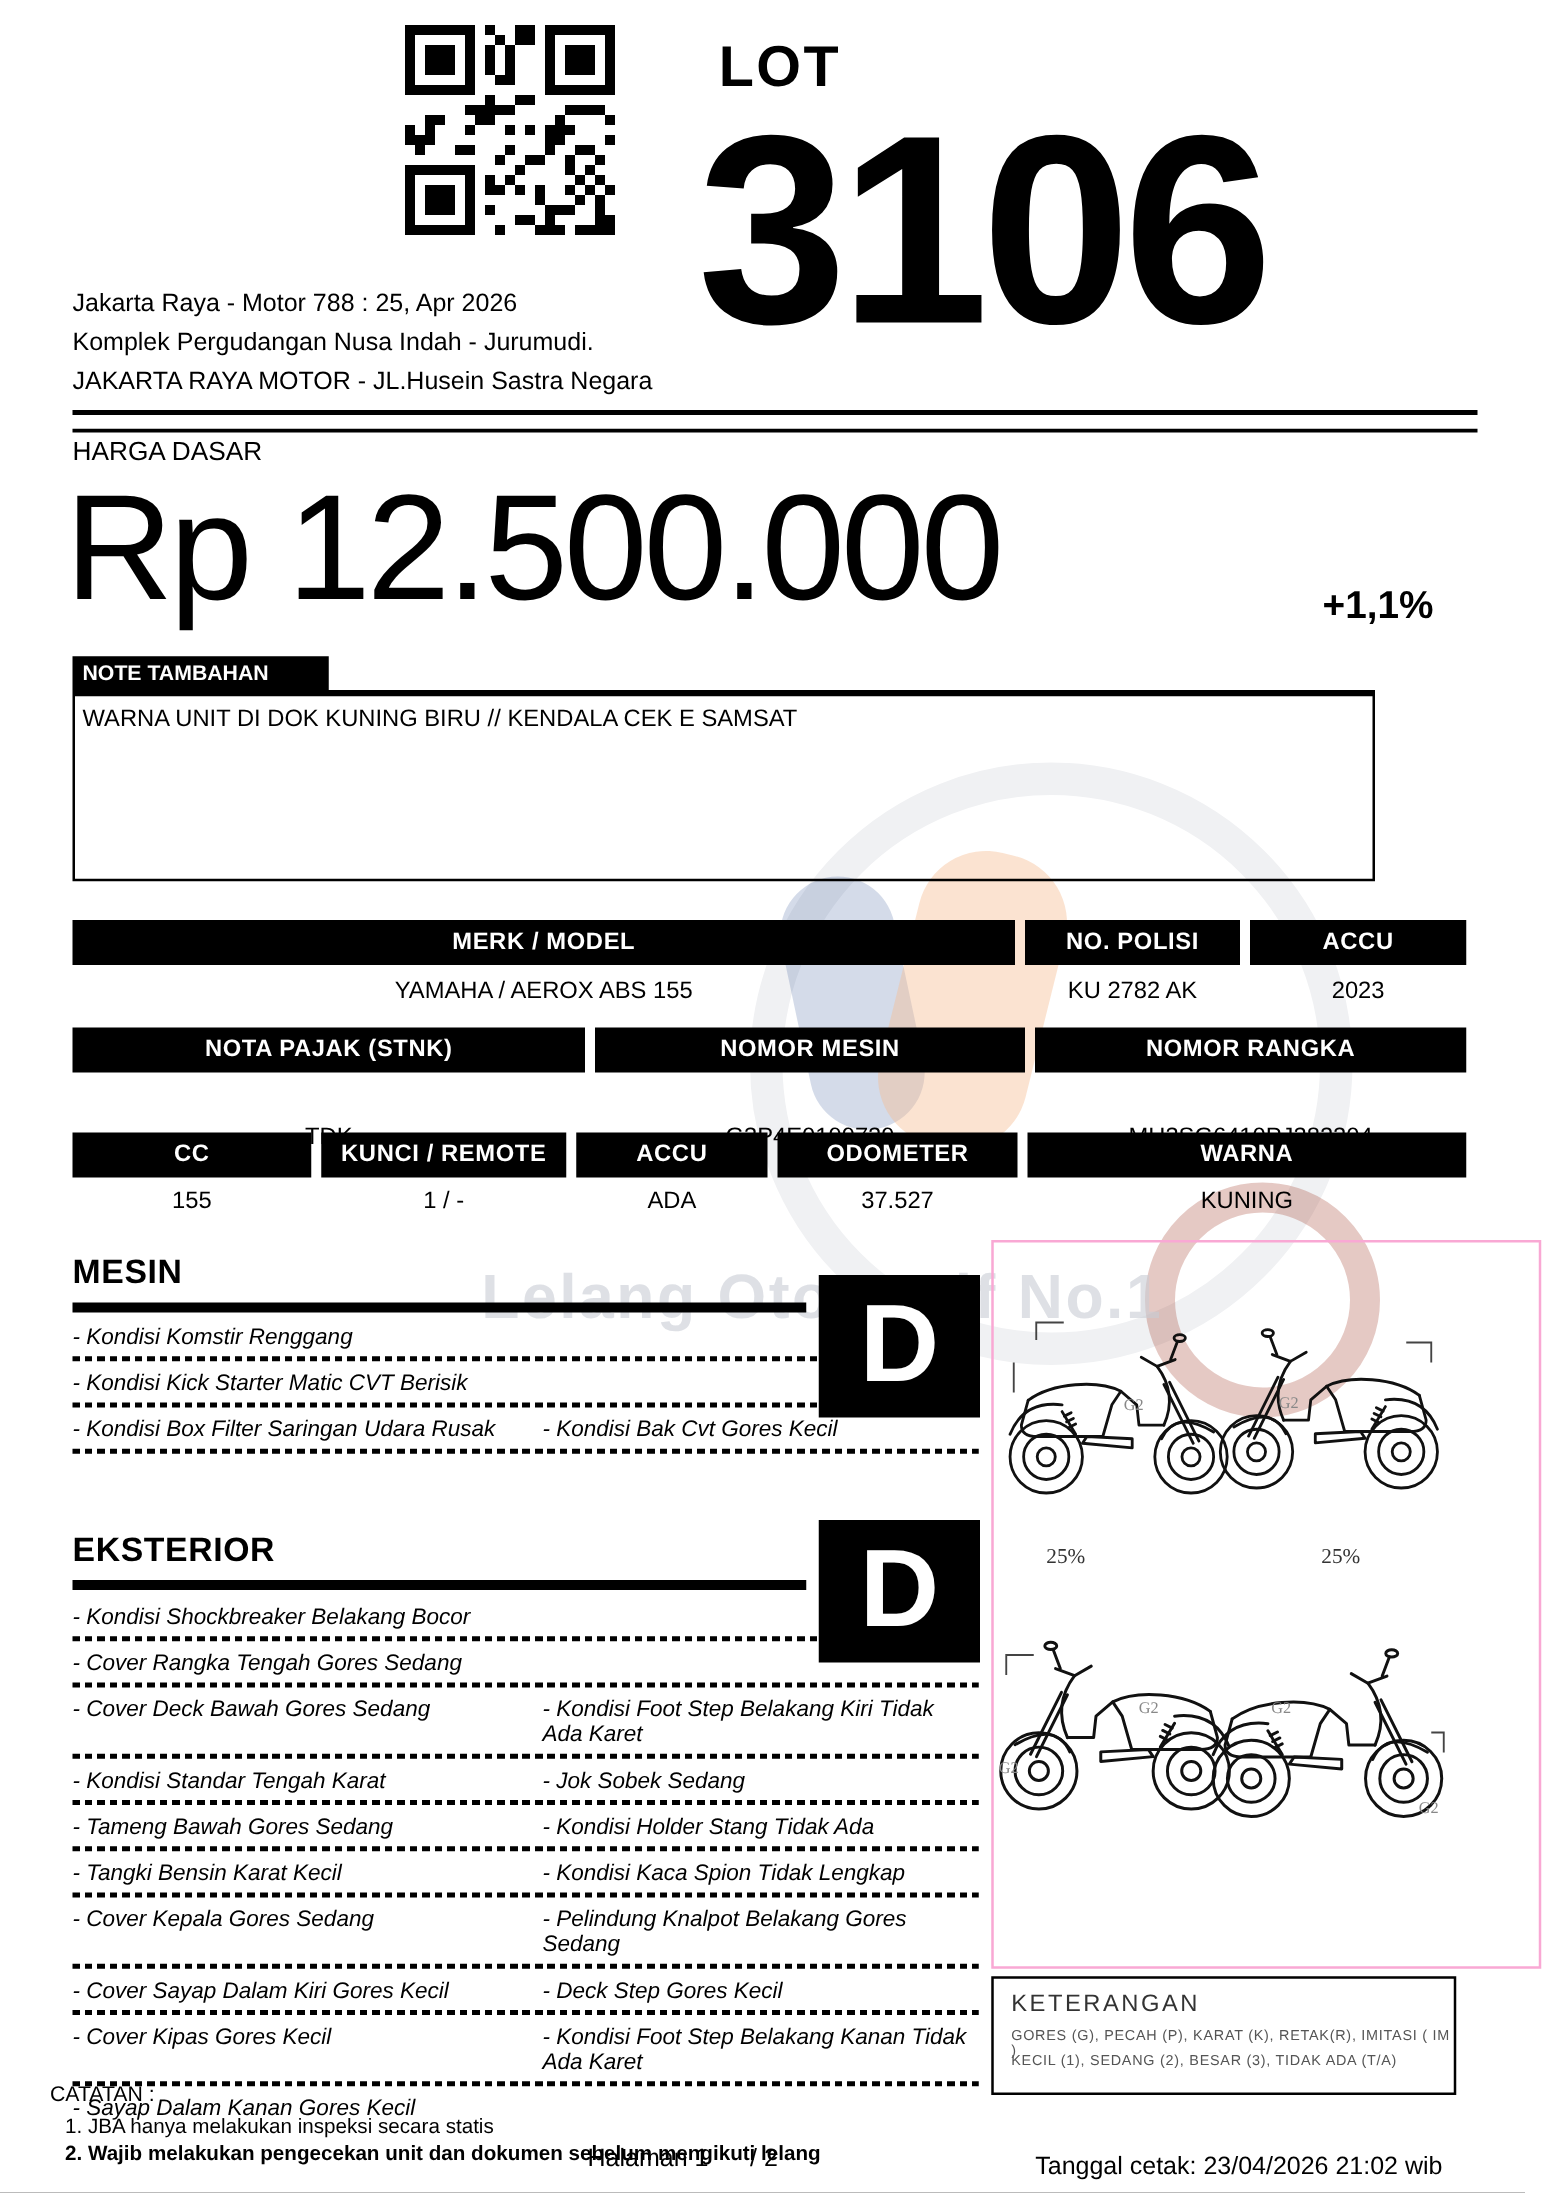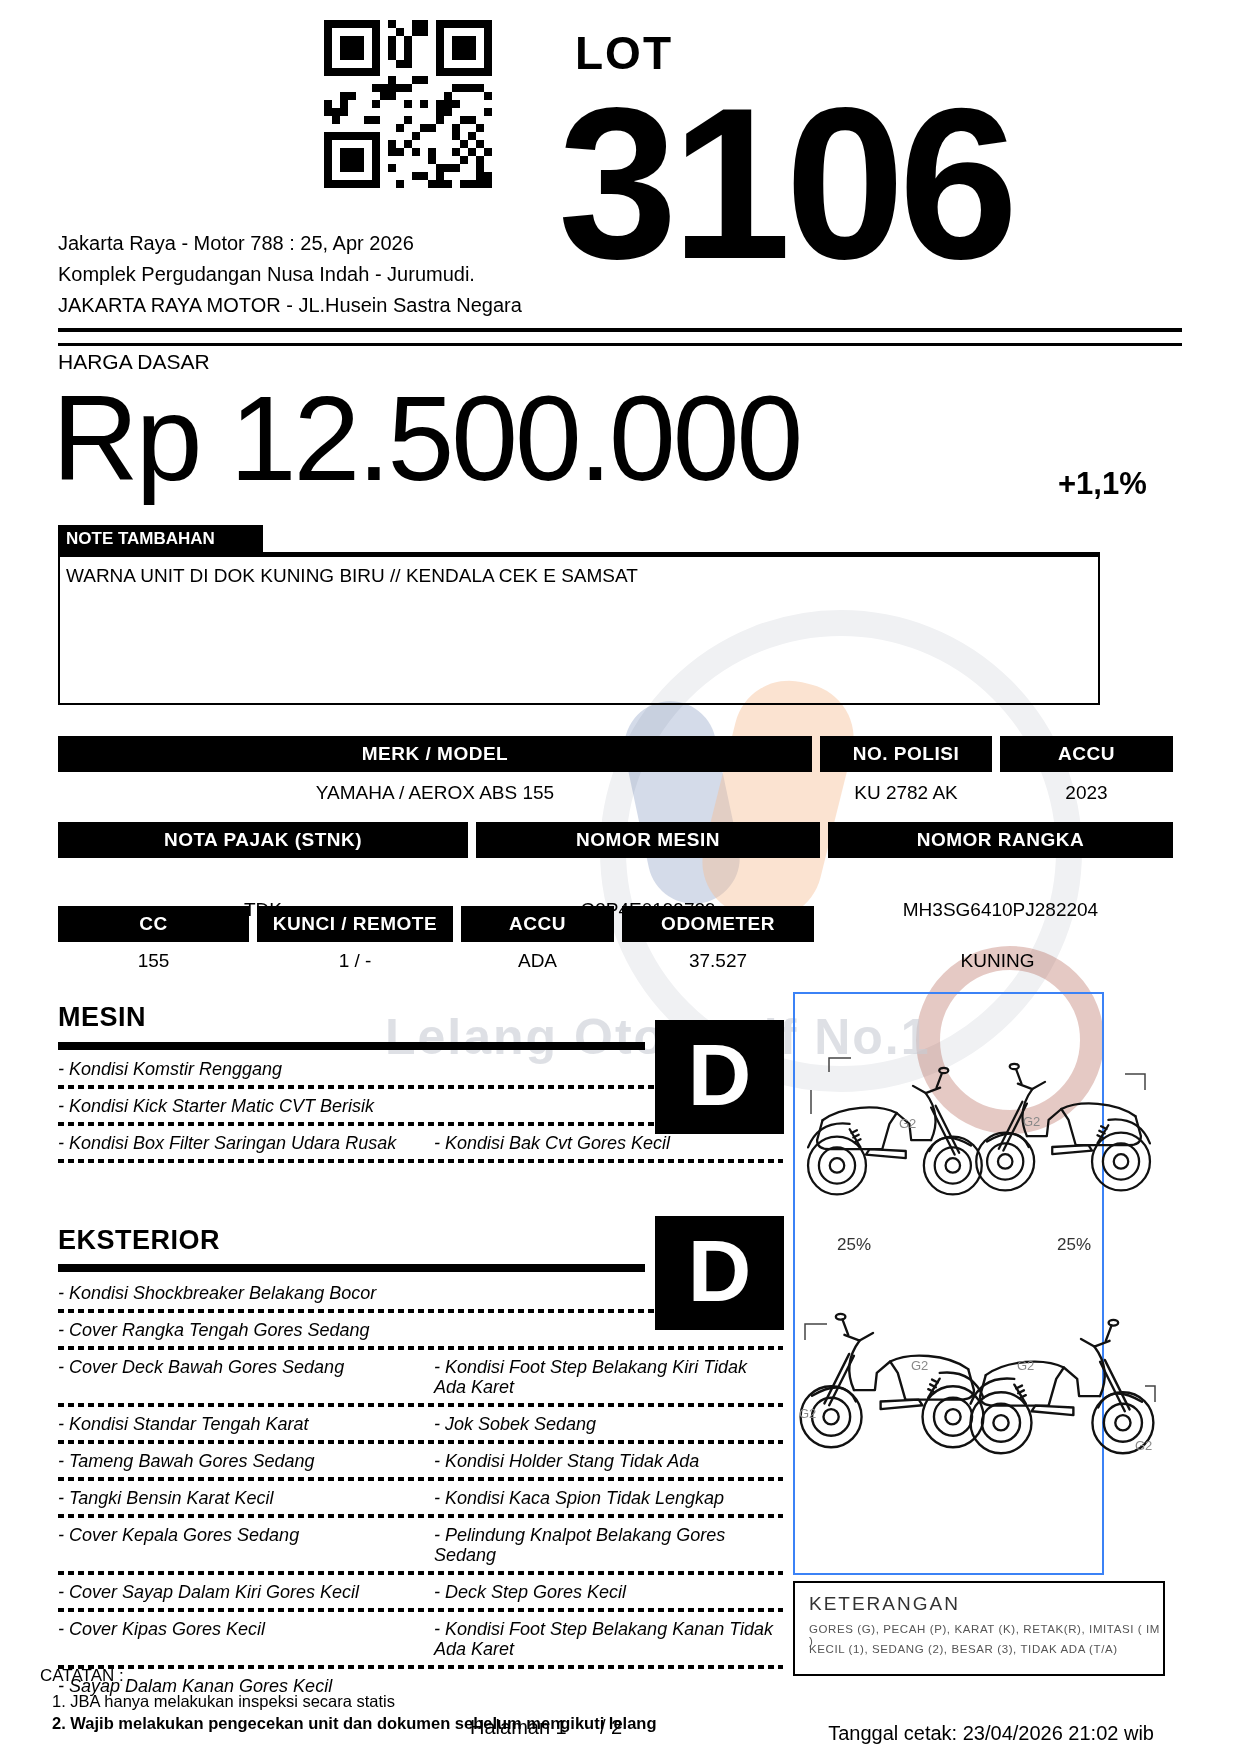--- a/index.html
+++ b/index.html
@@ -43,22 +43,22 @@
   .sec-h{position:absolute;left:58px;font-size:27px;font-weight:bold;letter-spacing:.5px;}
   .sec-bar{position:absolute;left:58px;width:587px;height:8px;background:#000;}
   .dbox{position:absolute;left:655px;width:129px;height:114px;background:#000;color:#fff;
         font-weight:bold;font-size:88px;text-align:center;line-height:110px;}
   .items{position:absolute;left:58px;width:725px;font-size:18px;line-height:20px;}
   .irow{display:grid;grid-template-columns:376px 1fr;padding-top:7px;font-style:italic;}
   .irow::after{content:"";grid-column:1/-1;height:4px;margin-top:6px;
                background:repeating-linear-gradient(90deg,#000 0 6px,transparent 6px 10px);}
   .irow.nob::after{background:none;}
   
-  .diagram-box{position:absolute;left:793px;top:992px;width:311px;height:583px;
-               box-sizing:border-box;border:2px solid #3b82f6;background:transparent;}
+  .diagram-box{position:absolute;left:793px;top:992px;width:440px;height:583px;
+               box-sizing:border-box;border:2px solid #f9a8d4;background:transparent;font-family:Liberation Serif, serif;}
   .ket-box{position:absolute;left:793px;top:1581px;width:372px;height:95px;
            box-sizing:border-box;border:2px solid #000;}
   .ket-title{position:absolute;left:14px;top:10px;font-size:19px;letter-spacing:2px;color:#333;}
   .ket-line1{position:absolute;left:14px;top:40px;font-size:11.5px;color:#555;letter-spacing:.6px;}
   .ket-line2{position:absolute;left:14px;top:60px;font-size:11.5px;color:#555;letter-spacing:.6px;}
   
   .catatan-title{position:absolute;left:40px;top:1666px;font-size:17px;}
   .catatan-1{position:absolute;left:52px;top:1692px;font-size:16.5px;}
   .catatan-2{position:absolute;left:52px;top:1714px;font-size:16.5px;font-weight:bold;}
   .page-num{position:absolute;left:470px;top:1716px;font-size:20px;}
@@ -218,20 +218,21 @@
   <div class="trow" style="top:899px">
     <div class="tval" style="width:410px">TDK</div>
     <div class="tval" style="width:344px">G3P4E0199729</div>
     <div class="tval" style="width:345px">MH3SG6410PJ282204</div>
   </div>
   <div class="trow" style="top:906px">
     <div class="bar" style="width:191px">CC</div>
     <div class="bar" style="width:196px">KUNCI / REMOTE</div>
     <div class="bar" style="width:153px">ACCU</div>
     <div class="bar" style="width:192px">ODOMETER</div>
+    <div class="bar" style="width:351px">WARNA</div>
   </div>
   <div class="trow" style="top:950px">
     <div class="tval" style="width:191px">155</div>
     <div class="tval" style="width:196px">1 / -</div>
     <div class="tval" style="width:153px">ADA</div>
     <div class="tval" style="width:192px">37.527</div>
     <div class="tval" style="width:351px">KUNING</div>
   </div>
 
   <div class="sec-h" style="top:1002px">MESIN</div>

